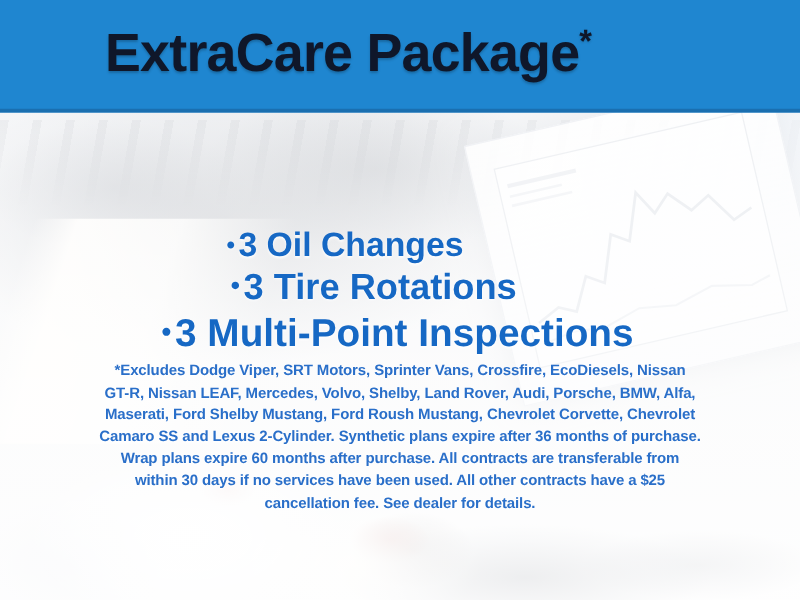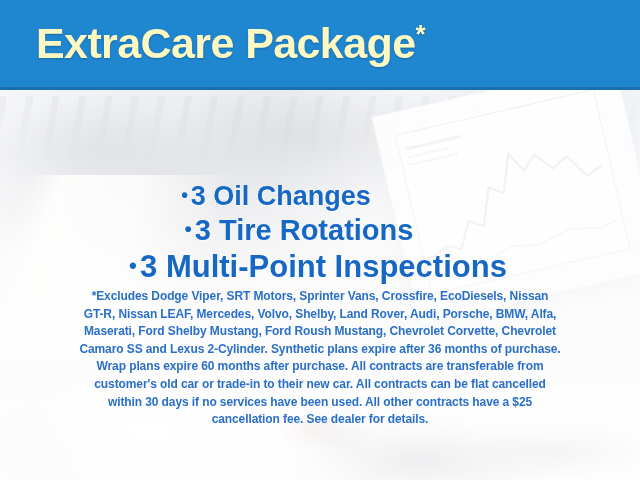--- a/index.html
+++ b/index.html
@@ -137,22 +137,22 @@
     top: 0;
     width: 640px;
     height: 90px;
     background: #1f86d0;
     border-bottom: 3px solid #1a6fb0;
     box-sizing: border-box;
     display: flex;
     align-items: center;
   }
   .header-title {
-    margin-left: 36px;
-    color: #fef9c3;
+    margin-left: 84px;
+    color: #0f172a;
     font-size: 43px;
     font-weight: bold;
     letter-spacing: -0.6px;
     line-height: 1;
     white-space: nowrap;
     text-shadow: 0 1px 2px rgba(0,0,0,0.22);
   }
   .header-title .star {
     font-size: 26px;
     vertical-align: super;
@@ -250,18 +250,17 @@
       <span class="dot">•</span><span>3 Multi-Point Inspections</span>
     </div>
   </div>
 
   <div class="fineprint">
     <div class="fp-line">*Excludes Dodge Viper, SRT Motors, Sprinter Vans, Crossfire, EcoDiesels, Nissan</div>
     <div class="fp-line">GT-R, Nissan LEAF, Mercedes, Volvo, Shelby, Land Rover, Audi, Porsche, BMW, Alfa,</div>
     <div class="fp-line">Maserati, Ford Shelby Mustang, Ford Roush Mustang, Chevrolet Corvette, Chevrolet</div>
     <div class="fp-line">Camaro SS and Lexus 2-Cylinder. Synthetic plans expire after 36 months of purchase.</div>
     <div class="fp-line">Wrap plans expire 60 months after purchase. All contracts are transferable from</div>
-    <div class="fp-line">customer's old car or trade-in to their new car. All contracts can be flat cancelled</div>
     <div class="fp-line">within 30 days if no services have been used. All other contracts have a $25</div>
     <div class="fp-line">cancellation fee. See dealer for details.</div>
   </div>
 
 </div>
 
 </body></html>

